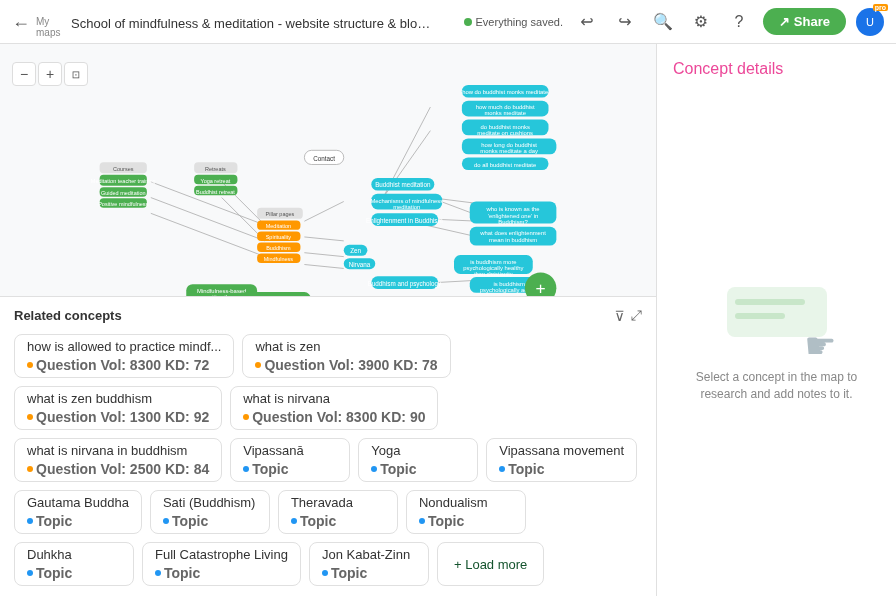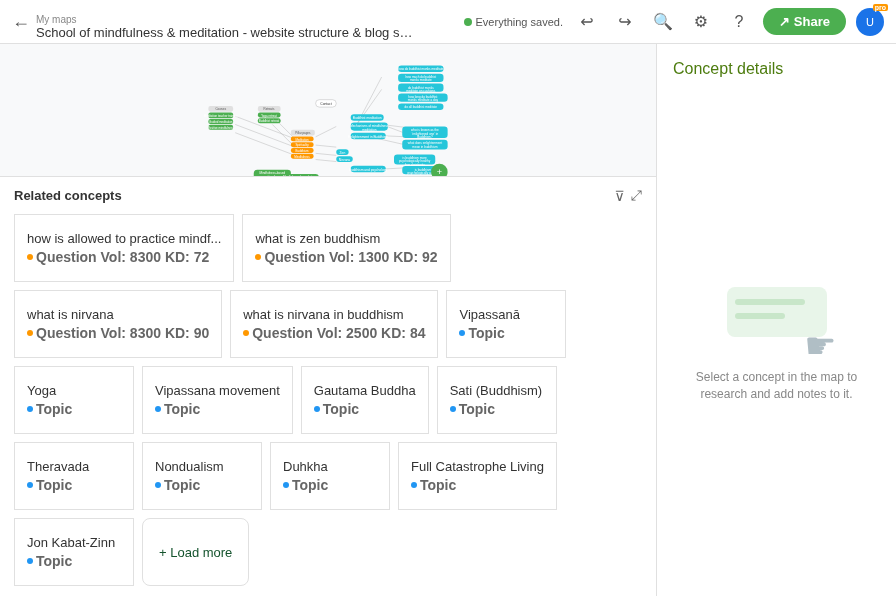--- a/index.html
+++ b/index.html
@@ -10,21 +10,21 @@
       height: 44px;
       background: white;
       border-bottom: 1px solid #e0e0e0;
       display: flex;
       align-items: center;
       padding: 0 12px;
       gap: 8px;
       flex-shrink: 0;
     }
     .header-left { display: flex; align-items: center; gap: 6px; flex: 1; min-width: 0; }
-    .header-title-group { display: flex; flex-direction: column; min-width: 0; margin-top: 10px; }
+    .header-title-group { display: flex; flex-direction: row; min-width: 0; margin-top: 10px; }
     .header-mymaps { font-size: 10px; color: #888; }
     .header-title { font-size: 13px; color: #333; white-space: nowrap; overflow: hidden; text-overflow: ellipsis; max-width: 380px; }
     .header-icons { display: flex; align-items: center; gap: 10px; }
     .header-status { display: flex; align-items: center; gap: 4px; font-size: 11px; color: #555; margin-left: 24px; }
     .status-dot { width: 8px; height: 8px; border-radius: 50%; background: #4caf50; }
     .icon-btn { width: 28px; height: 28px; border-radius: 50%; display: flex; align-items: center; justify-content: center; cursor: pointer; color: #555; font-size: 16px; background: none; border: none; }
     .share-btn { background: #4caf50; color: white; border: none; border-radius: 20px; padding: 6px 16px; font-size: 13px; font-weight: 600; cursor: pointer; display: flex; align-items: center; gap: 4px; }
     .avatar { width: 28px; height: 28px; border-radius: 50%; background: #1a73e8; color: white; font-size: 11px; display: flex; align-items: center; justify-content: center; position: relative; }
     .avatar-pro { position: absolute; top: -4px; right: -4px; background: #ff9800; color: white; font-size: 7px; border-radius: 2px; padding: 0 2px; font-weight: bold; }
     .back-btn { color: #555; font-size: 18px; cursor: pointer; background: none; border: none; }
@@ -92,22 +92,22 @@
 
     
     .concepts-grid {
       display: flex;
       flex-wrap: wrap;
       gap: 8px;
     }
     .concept-card {
       background: white;
       border: 1px solid #e0e0e0;
-      border-radius: 0;
-      padding: 16px 12px;
+      border-radius: 8px;
+      padding: 4px 12px;
       min-width: 120px;
       cursor: pointer;
       transition: border-color 0.2s;
     }
     .concept-name { font-size: 13px; color: #333; font-weight: 500; margin-bottom: 3px; }
     .concept-meta { font-size: 14px; color: #666; display: flex; align-items: center; gap: 3px; font-weight: bold; }
     .meta-dot { width: 6px; height: 6px; border-radius: 50%; }
     .dot-orange { background: #ff9800; }
     .dot-blue { background: #2196f3; }
     .load-more-btn {
@@ -127,21 +127,21 @@
     .details-panel {
       width: 240px;
       background: white;
       border-left: 1px solid #e0e0e0;
       display: flex;
       flex-direction: column;
       align-items: center;
       padding: 16px;
       flex-shrink: 0;
     }
-    .details-title { font-size: 16px; color: #4d7c0f; margin-bottom: 12px; align-self: flex-start; }
+    .details-title { font-size: 16px; color: #ec4899; margin-bottom: 12px; align-self: flex-start; }
     .details-placeholder {
       display: flex;
       flex-direction: column;
       align-items: center;
       justify-content: center;
       flex: 1;
       text-align: center;
       gap: 12px;
     }
     .placeholder-box {
@@ -353,20 +353,27 @@
       <div class="concepts-grid">
 
         <div class="concept-card">
           <div class="concept-name">how is allowed to practice mindf...</div>
           <div class="concept-meta">
             <span class="meta-dot dot-orange"></span>
             <span>Question Vol: 8300 KD: 72</span>
           </div>
         </div>
         <div class="concept-card">
+          <div class="concept-name">what is zen</div>
+          <div class="concept-meta">
+            <span class="meta-dot dot-orange"></span>
+            <span>Question Vol: 3900 KD: 78</span>
+          </div>
+        </div>
+        <div class="concept-card">
           <div class="concept-name">what is zen buddhism</div>
           <div class="concept-meta">
             <span class="meta-dot dot-orange"></span>
             <span>Question Vol: 1300 KD: 92</span>
           </div>
         </div>
 
         <div class="concept-card">
           <div class="concept-name">what is nirvana</div>
           <div class="concept-meta">

